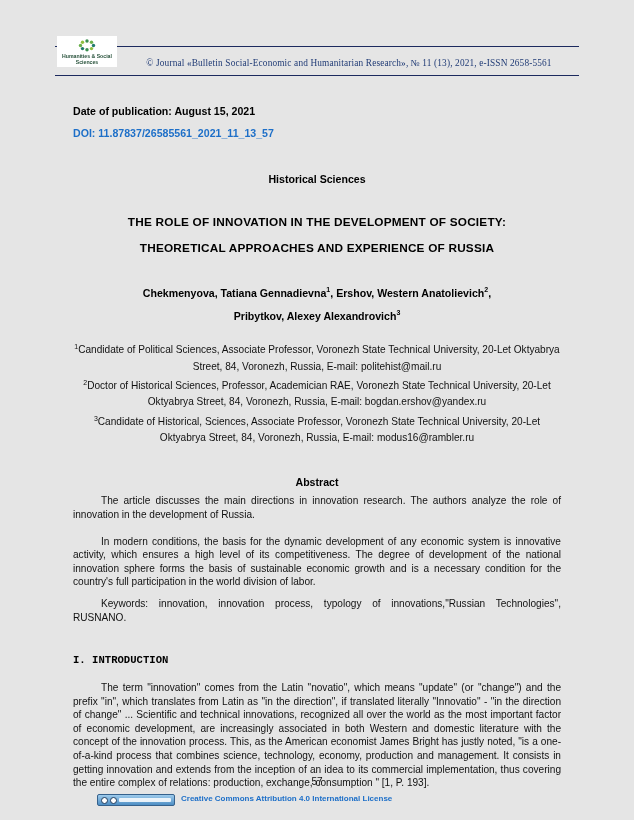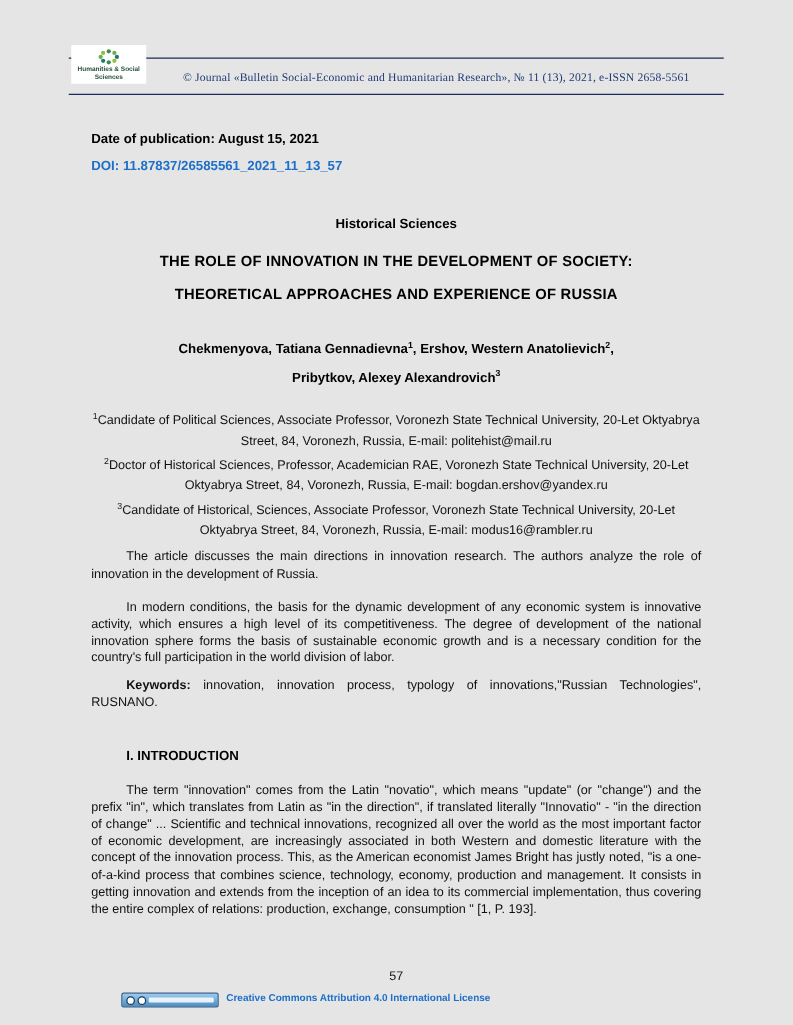--- a/index.html
+++ b/index.html
@@ -26,32 +26,32 @@
   }
   .logo-emblem { display:block; margin:0 auto 1px; }
   .logo-text { font-size:5.2px; line-height:6px; color:#27513a; font-weight:bold; }
 
   
   .content { padding:0 73px; }
   .pub-date { margin-top:29px; font-size:10.6px; font-weight:bold; color:#000; }
   .doi { margin-top:10px; font-size:10.6px; font-weight:bold; }
   .doi-link { color:#1d6fc8; text-decoration:none; cursor:pointer; }
   .section-label { margin-top:34px; text-align:center; font-size:10.6px; font-weight:bold; color:#000; }
-  .title { margin-top:11px; text-align:center; font-size:11.8px; font-weight:bold; line-height:26px; color:#000; letter-spacing:0.2px; }
+  .title { margin-top:24px; text-align:center; font-size:11.8px; font-weight:bold; line-height:26px; color:#000; letter-spacing:0.2px; }
   .authors { margin-top:19px; text-align:center; font-size:10.6px; font-weight:bold; line-height:20px; color:#000; }
   .authors sup, .affil sup { font-size:7px; }
   .affiliations { margin-top:14px; }
   .affil { text-align:center; font-size:10.1px; line-height:16.2px; color:#111; }
   .abstract-heading { margin-top:30px; text-align:center; font-size:10.6px; font-weight:bold; color:#000; }
   .body-par { margin-top:13px; font-size:10.1px; line-height:13.6px; text-align:justify; color:#111; }
   .body-par.follow { margin-top:6px; }
   .indent { text-indent:28px; }
   .keywords { margin-top:8px; }
-  .keywords b { font-weight:bold; }
-  .intro-heading { margin-top:30px; margin-left:28px; font-size:10.6px; font-weight:bold; color:#000; }
+  .keywords b { font-weight:normal; }
+  .intro-heading { margin-top:30px; font-size:10.6px; font-weight:bold; color:#000;font-family:Liberation Mono, monospace; }
   .intro-par { margin-top:15px; }
 
   
   .page-number { position:absolute; bottom:33px; left:0; width:100%; text-align:center; font-size:10px; color:#111; }
   .license-row { position:absolute; left:57px; bottom:14px; display:flex; align-items:flex-start; gap:6px;margin-left:40px; }
   .cc-badge {
     display:inline-flex; align-items:center; gap:2px;
     width:78px; height:12px; padding:0 3px;
     background:linear-gradient(#9ecbec, #4d8ec4);
     border:1px solid #35618c; border-radius:2px; cursor:pointer;
@@ -107,20 +107,21 @@
       <span>Ershov, Western Anatolievich</span><sup>2</sup><span>,</span><br>
       <span>Pribytkov, Alexey Alexandrovich</span><sup>3</sup>
     </h2>
 
     <div class="affiliations">
       <p class="affil"><sup>1</sup><span>Candidate of Political Sciences, Associate Professor, Voronezh State Technical University, 20-Let Oktyabrya Street, 84, Voronezh, Russia, E-mail: politehist@mail.ru</span></p>
       <p class="affil"><sup>2</sup><span>Doctor of Historical Sciences, Professor, Academician RAE, Voronezh State Technical University, 20-Let Oktyabrya Street, 84, Voronezh, Russia, E-mail: bogdan.ershov@yandex.ru</span></p>
       <p class="affil"><sup>3</sup><span>Candidate of Historical, Sciences, Associate Professor, Voronezh State Technical University, 20-Let Oktyabrya Street, 84, Voronezh, Russia, E-mail: modus16@rambler.ru</span></p>
     </div>
 
+    <h3 class="abstract-heading">Abstract</h3>
 
     <p class="body-par indent follow">The article discusses the main directions in innovation research. The authors analyze the role of innovation in the development of Russia.</p>
     <p class="body-par indent">In modern conditions, the basis for the dynamic development of any economic system is innovative activity, which ensures a high level of its competitiveness. The degree of development of the national innovation sphere forms the basis of sustainable economic growth and is a necessary condition for the country's full participation in the world division of labor.</p>
 
     <p class="body-par indent keywords">
       <b>Keywords:</b><span> innovation, innovation process, typology of innovations,"Russian Technologies", RUSNANO.</span>
     </p>
 
     <h3 class="intro-heading">I. INTRODUCTION</h3>
 

